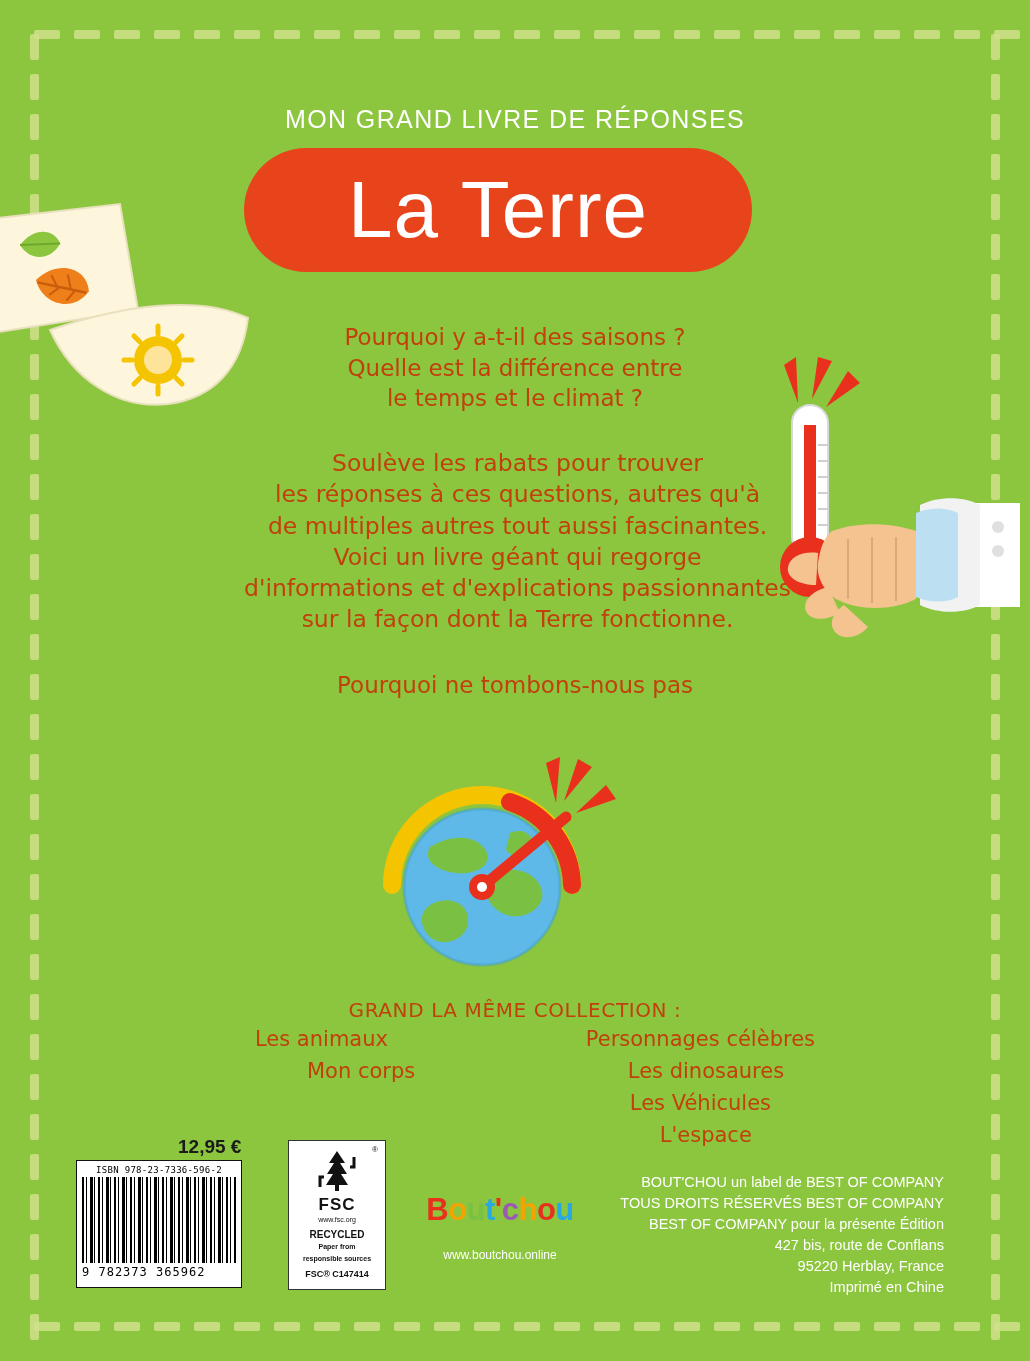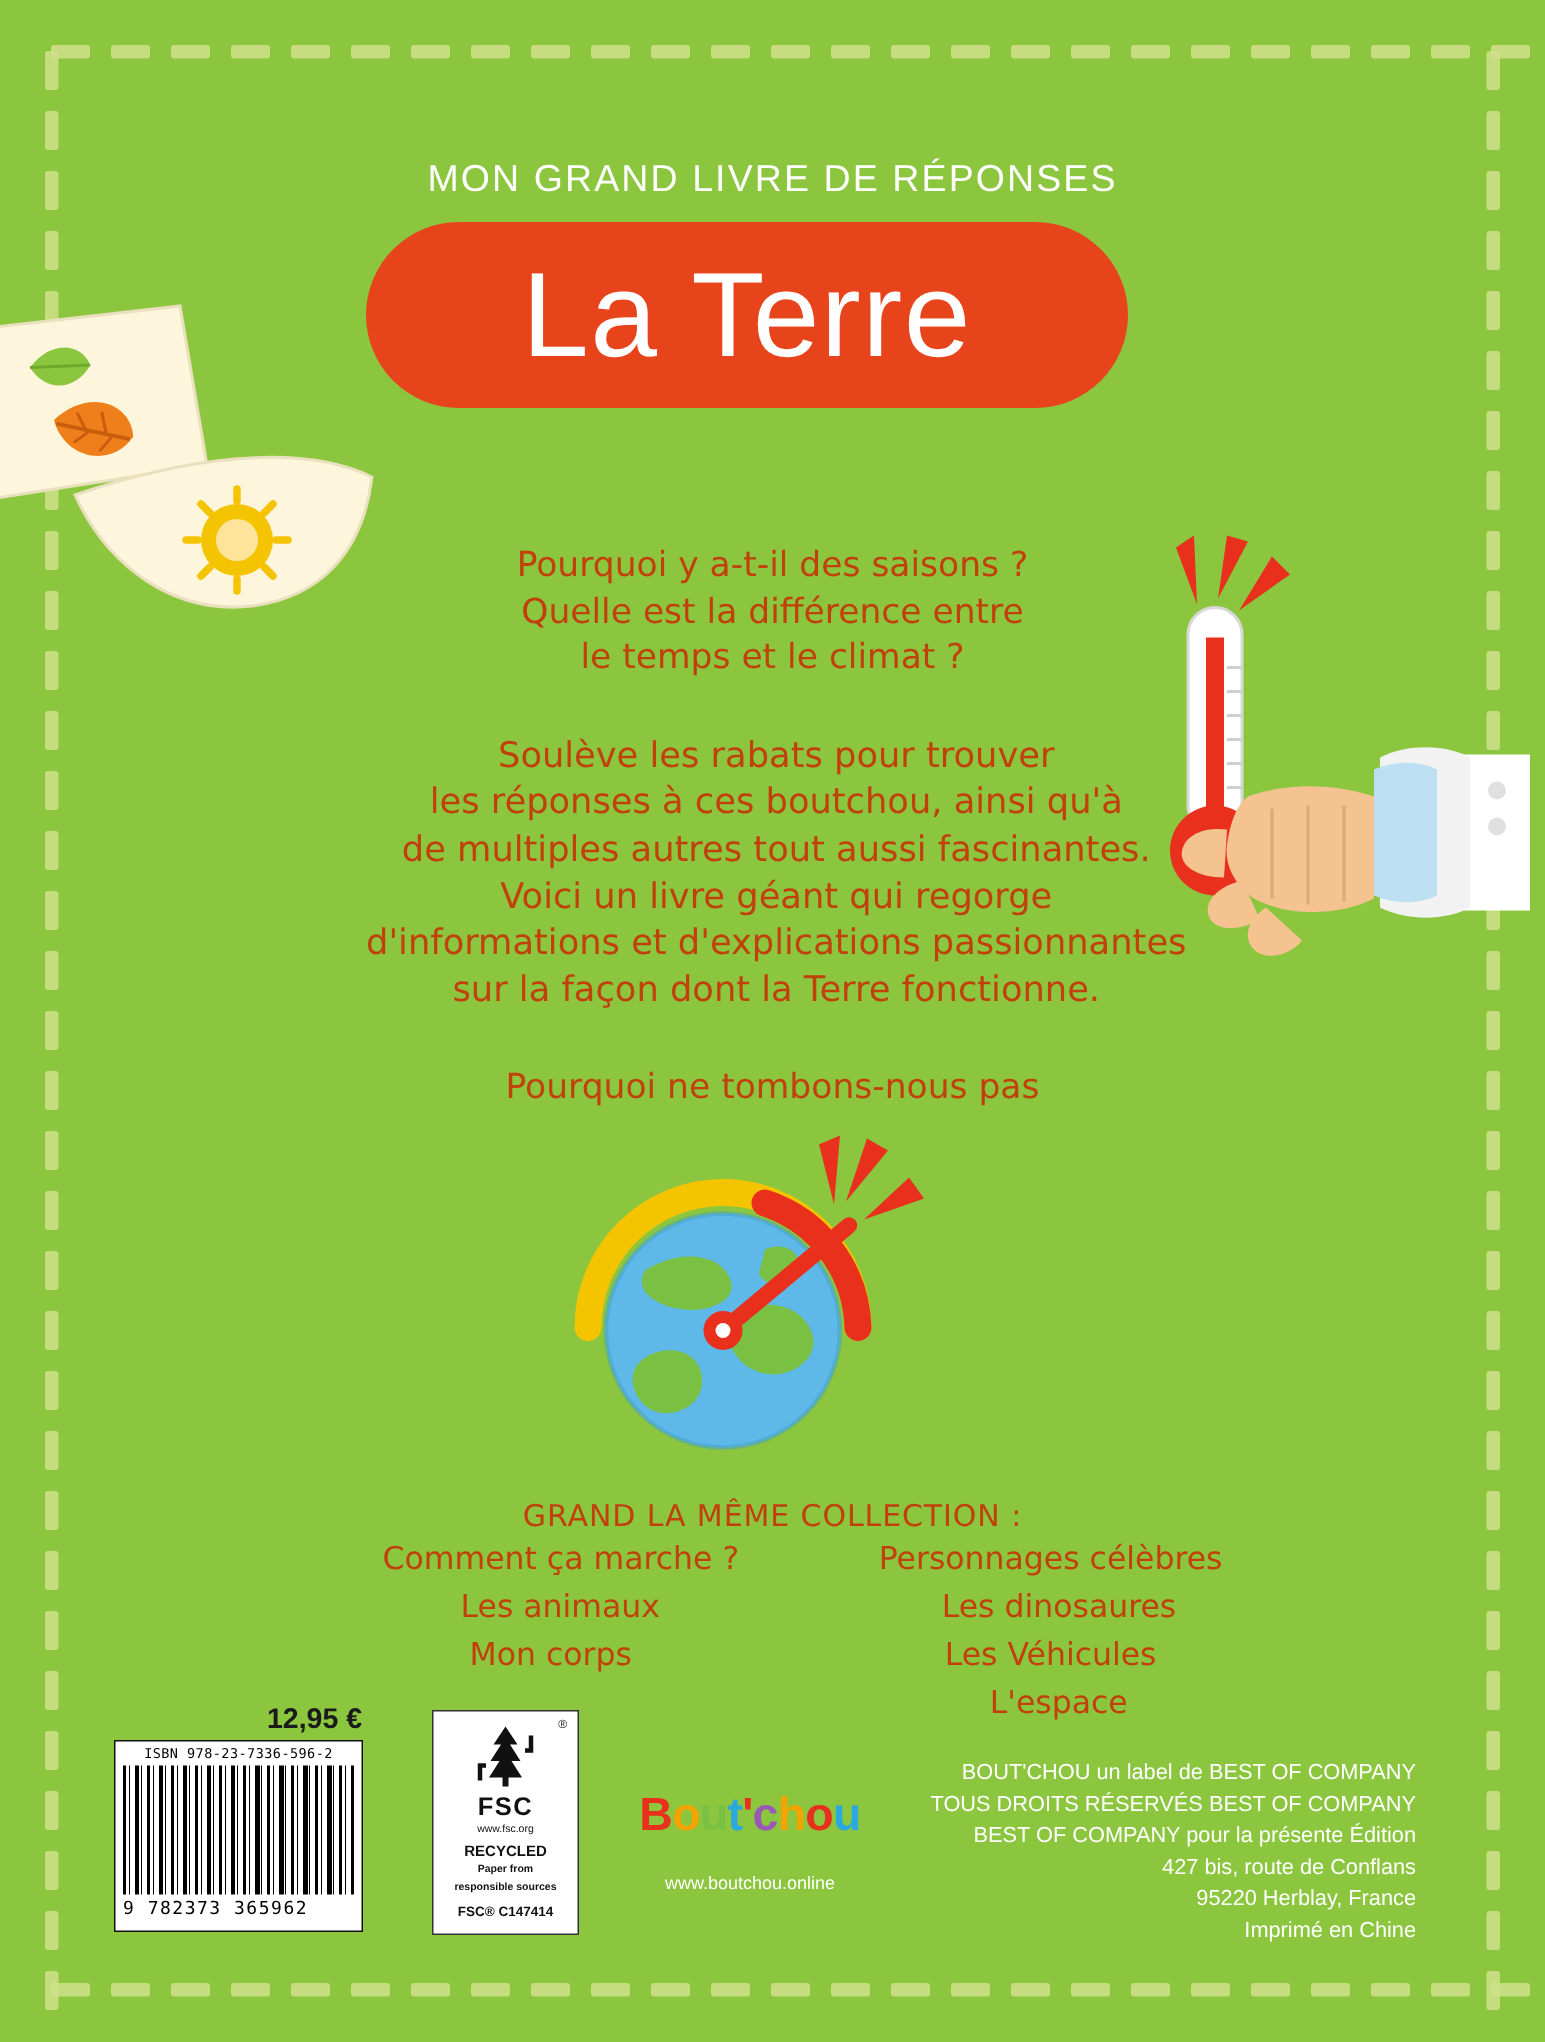--- a/index.html
+++ b/index.html
@@ -64,21 +64,20 @@
 
   
   .copy {
     position: absolute;
     left: 230px;
     width: 570px;
     text-align: center;
     color: #c64a10;
     font-family: "DejaVu Sans", sans-serif;
     line-height: 1.33;
-    margin-top: 40px;
   }
   .copy.q1 { top: 322px; font-size: 23px; color: #c1400c; }
   .copy.p1 { top: 448px; font-size: 23.5px; left: 210px; width: 615px; color: #c1400c; }
   .copy.q2 { top: 670px; font-size: 23px; color: #c1400c; }
   .copy div { white-space: nowrap; }
 
   
   .same-coll-title {
     position: absolute;
     top: 998px;
@@ -357,21 +356,21 @@
   </div>
 
   <div class="copy q1">
     <div>Pourquoi y a-t-il des saisons ?</div>
     <div>Quelle est la différence entre</div>
     <div>le temps et le climat ?</div>
   </div>
 
   <div class="copy p1">
     <div>Soulève les rabats pour trouver</div>
-    <div>les réponses à ces boutchou, ainsi qu'à</div>
+    <div>les réponses à ces questions, autres qu'à</div>
     <div>de multiples autres tout aussi fascinantes.</div>
     <div>Voici un livre géant qui regorge</div>
     <div>d'informations et d'explications passionnantes</div>
     <div>sur la façon dont la Terre fonctionne.</div>
   </div>
 
   <div class="copy q2">
     <div>Pourquoi ne tombons-nous pas</div>
   </div>
 
@@ -469,21 +468,20 @@
     <circle cx="122" cy="132" r="78" fill="none" stroke="#3f9fd0" stroke-width="3" opacity="0.5"></circle>
 
     <line x1="122" y1="132" x2="206" y2="62" stroke="#e8301d" stroke-width="11" stroke-linecap="round"></line>
     <circle cx="122" cy="132" r="13" fill="#e8301d"></circle>
     <circle cx="122" cy="132" r="5" fill="#ffffff"></circle>
   </svg>
 
   <div class="same-coll-title">GRAND LA MÊME COLLECTION :</div>
   <div class="coll-cols">
     <div class="coll-col left">
-      <div>Comment ça marche ?</div>
       <div>Les animaux</div>
       <div>Mon corps</div>
     </div>
     <div class="coll-col right">
       <div>Personnages célèbres</div>
       <div>Les dinosaures</div>
       <div>Les Véhicules</div>
       <div>L'espace</div>
     </div>
   </div>

